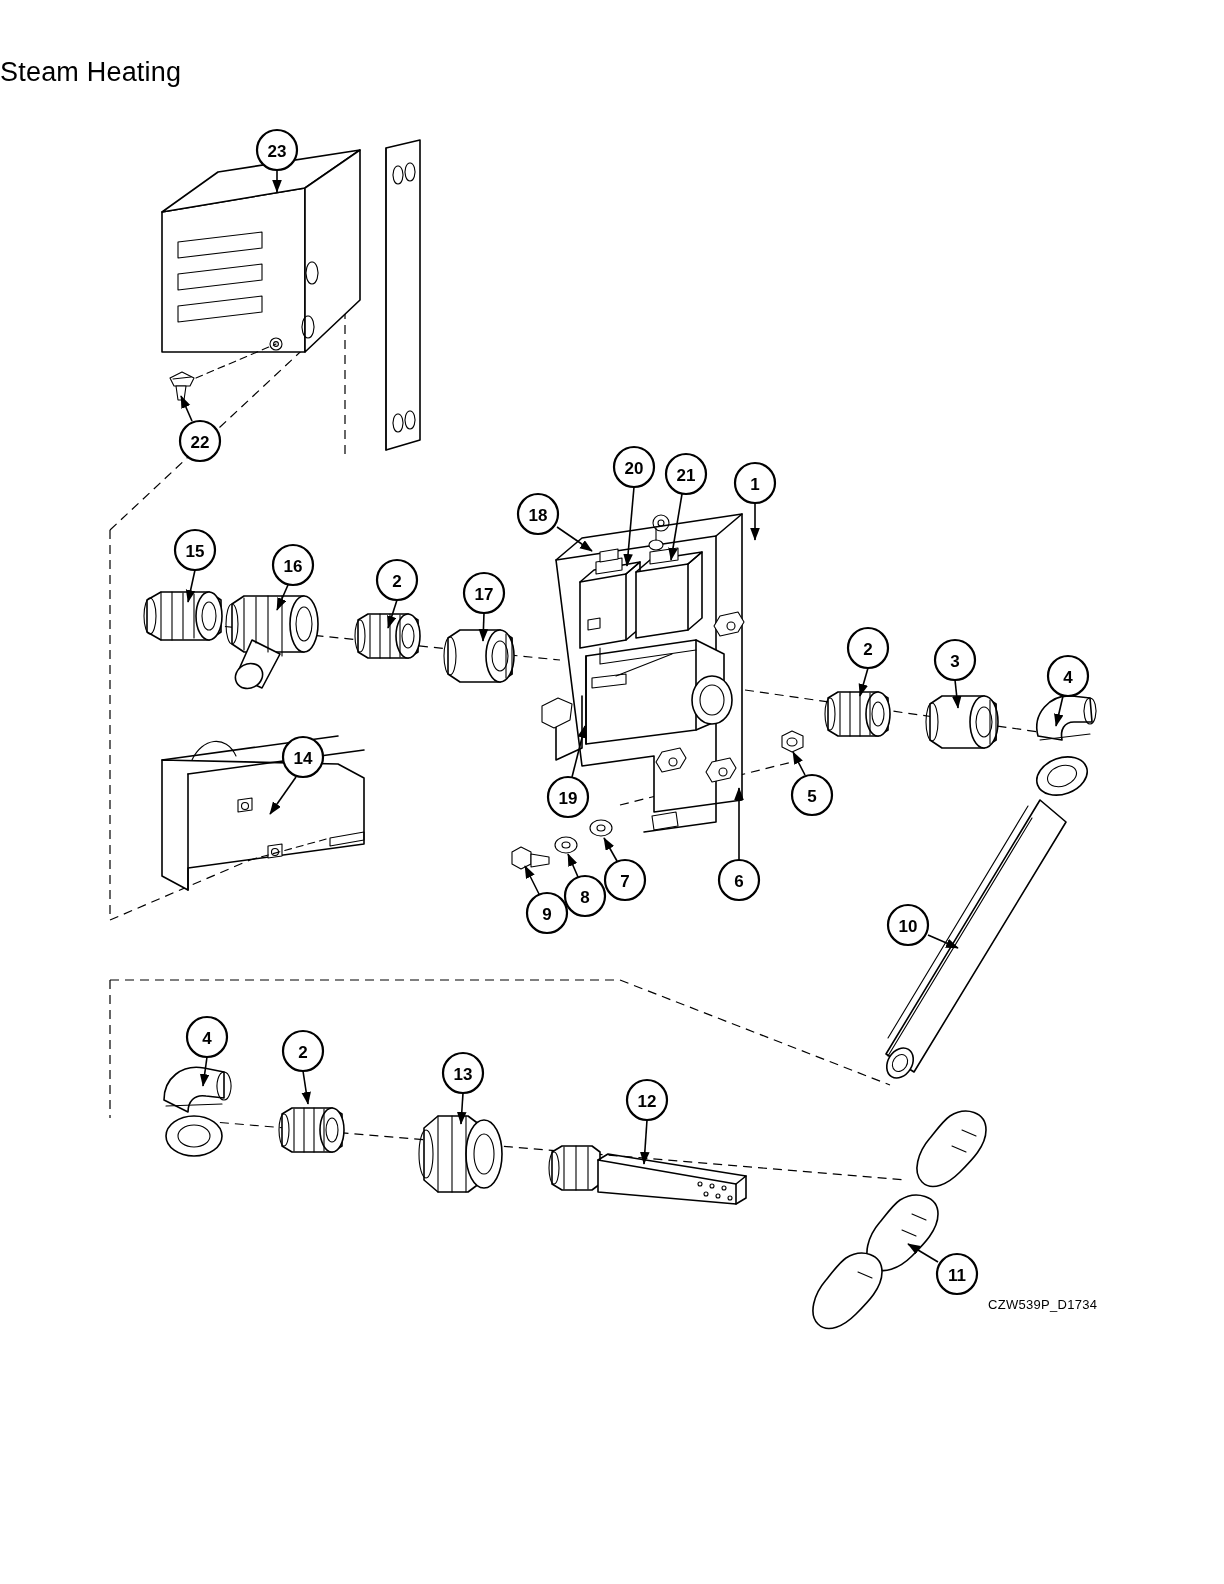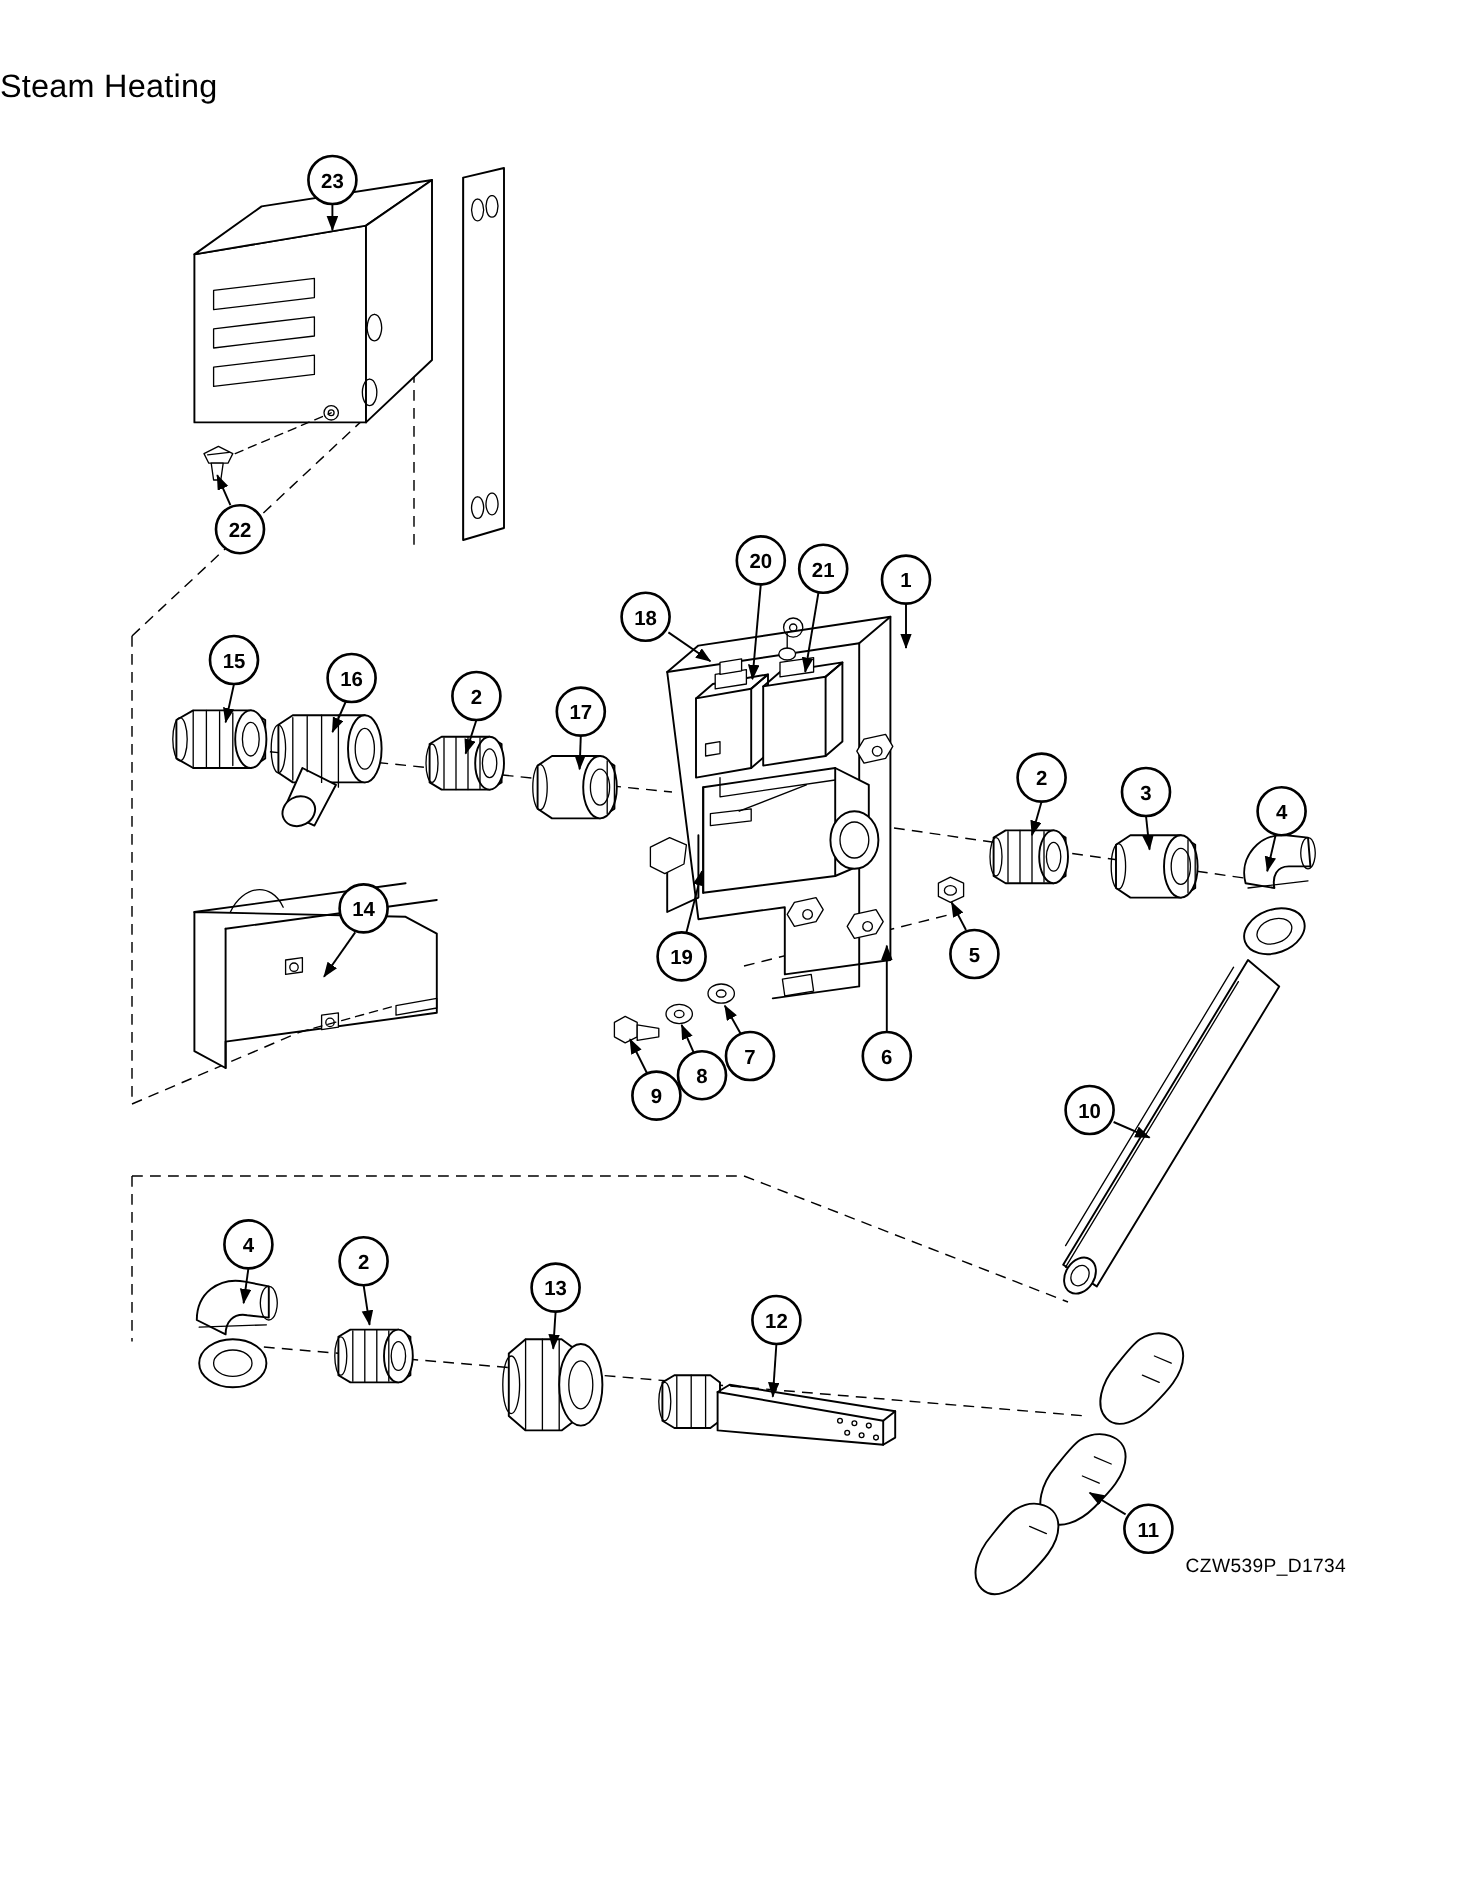--- a/index.html
+++ b/index.html
@@ -31,21 +31,21 @@
   }
   #diagram-svg {
     position: absolute;
     top: 0;
     left: 0;
   }
   #drawing-code {
     position: absolute;
     left: 988px;
     top: 1297px;
-    font-size: 16px;
+    font-size: 13px;
     letter-spacing: 0.3px;
   }
   #footer {
     position: absolute;
     left: 0;
     top: 1498px;
     width: 100%;
     height: 30px;
   }
 </style>

